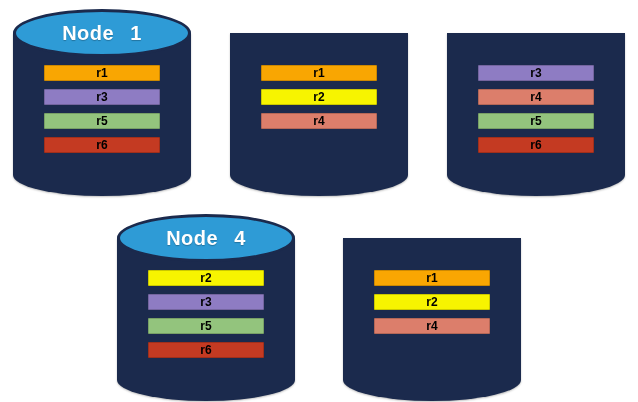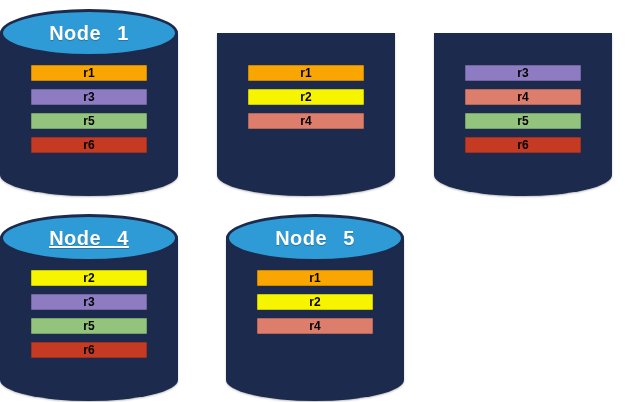--- a/index.html
+++ b/index.html
@@ -13,21 +13,21 @@
     width: 638px;
     height: 402px;
     background: #ffffff;
     overflow: hidden;
   }
   .row {
     position: absolute;
     left: 0;
     width: 100%;
     display: flex;
-    justify-content: flex-start;
+    justify-content: center;
   }
   .row-1 { top: 9px;   gap: 39px; }
   .row-2 { top: 214px; gap: 48px; }
 
   .cylinder {
     position: relative;
     width: 178px;
     height: 187px;
   }
   .cyl-body {
@@ -118,35 +118,32 @@
           <div class="bar" style="background: rgb(220, 126, 107); color: rgb(0, 0, 0);">r4</div>
           <div class="bar" style="background: rgb(147, 196, 125); color: rgb(0, 0, 0);">r5</div>
           <div class="bar" style="background: rgb(196, 58, 34); color: rgb(0, 0, 0);">r6</div>
         </div>
   </div>
 </div>
     <div class="row row-2">
   <div class="cylinder">
     <div class="cyl-body" style="background: rgb(27, 42, 77);"></div>
     <div class="cyl-top" style="background: rgb(46, 155, 214); border-color: rgb(27, 42, 77);">
-      <span class="node-label" style="color: rgb(255, 255, 255); text-decoration: underline;">Node 4</span>
+      <span class="node-label" style="color: rgb(255, 255, 255);">Node 4</span>
     </div>
     <div class="bars">
           <div class="bar" style="background: rgb(247, 244, 0); color: rgb(0, 0, 0);">r2</div>
           <div class="bar" style="background: rgb(142, 124, 195); color: rgb(0, 0, 0);">r3</div>
           <div class="bar" style="background: rgb(147, 196, 125); color: rgb(0, 0, 0);">r5</div>
           <div class="bar" style="background: rgb(196, 58, 34); color: rgb(0, 0, 0);">r6</div>
         </div>
   </div>
 
   <div class="cylinder">
     <div class="cyl-body" style="background: rgb(27, 42, 77);"></div>
-    <div class="cyl-top" style="background: rgb(46, 155, 214); border-color: rgb(27, 42, 77);">
-      <span class="node-label" style="color: rgb(255, 255, 255);">Node 5</span>
-    </div>
     <div class="bars">
           <div class="bar" style="background: rgb(249, 166, 2); color: rgb(0, 0, 0);">r1</div>
           <div class="bar" style="background: rgb(247, 244, 0); color: rgb(0, 0, 0);">r2</div>
           <div class="bar" style="background: rgb(220, 126, 107); color: rgb(0, 0, 0);">r4</div>
         </div>
   </div>
 </div>
   </div>
 
 </body></html>

